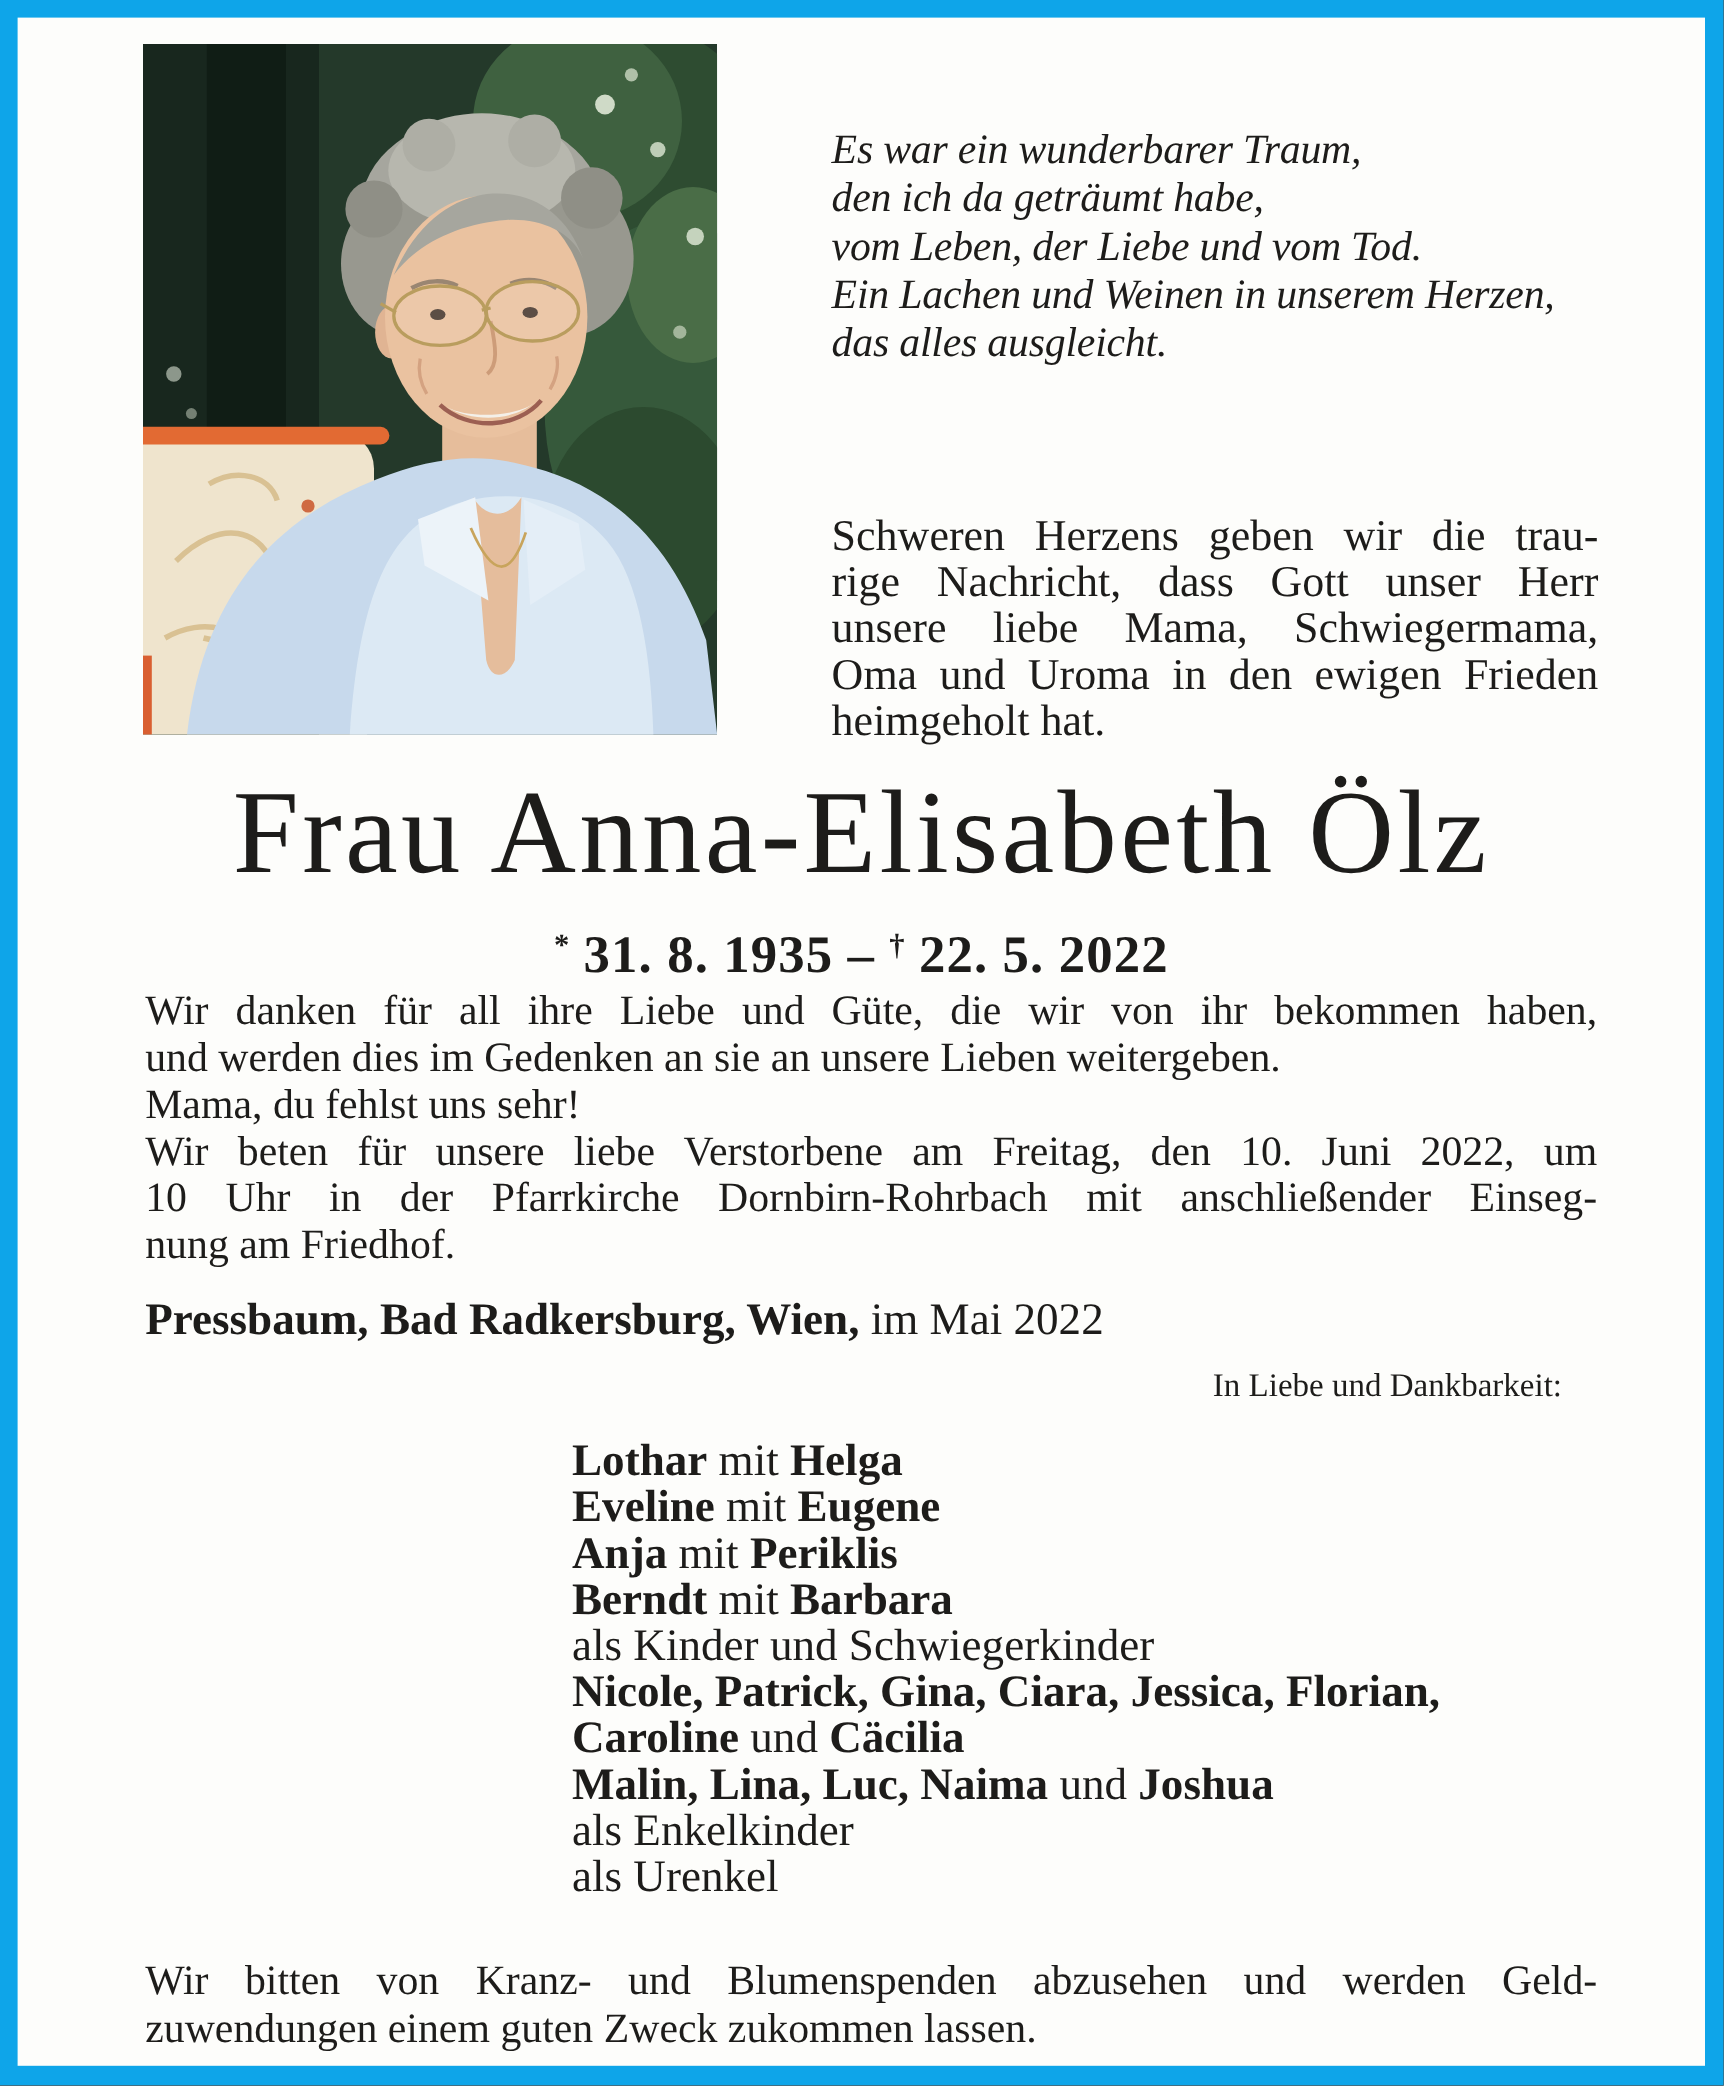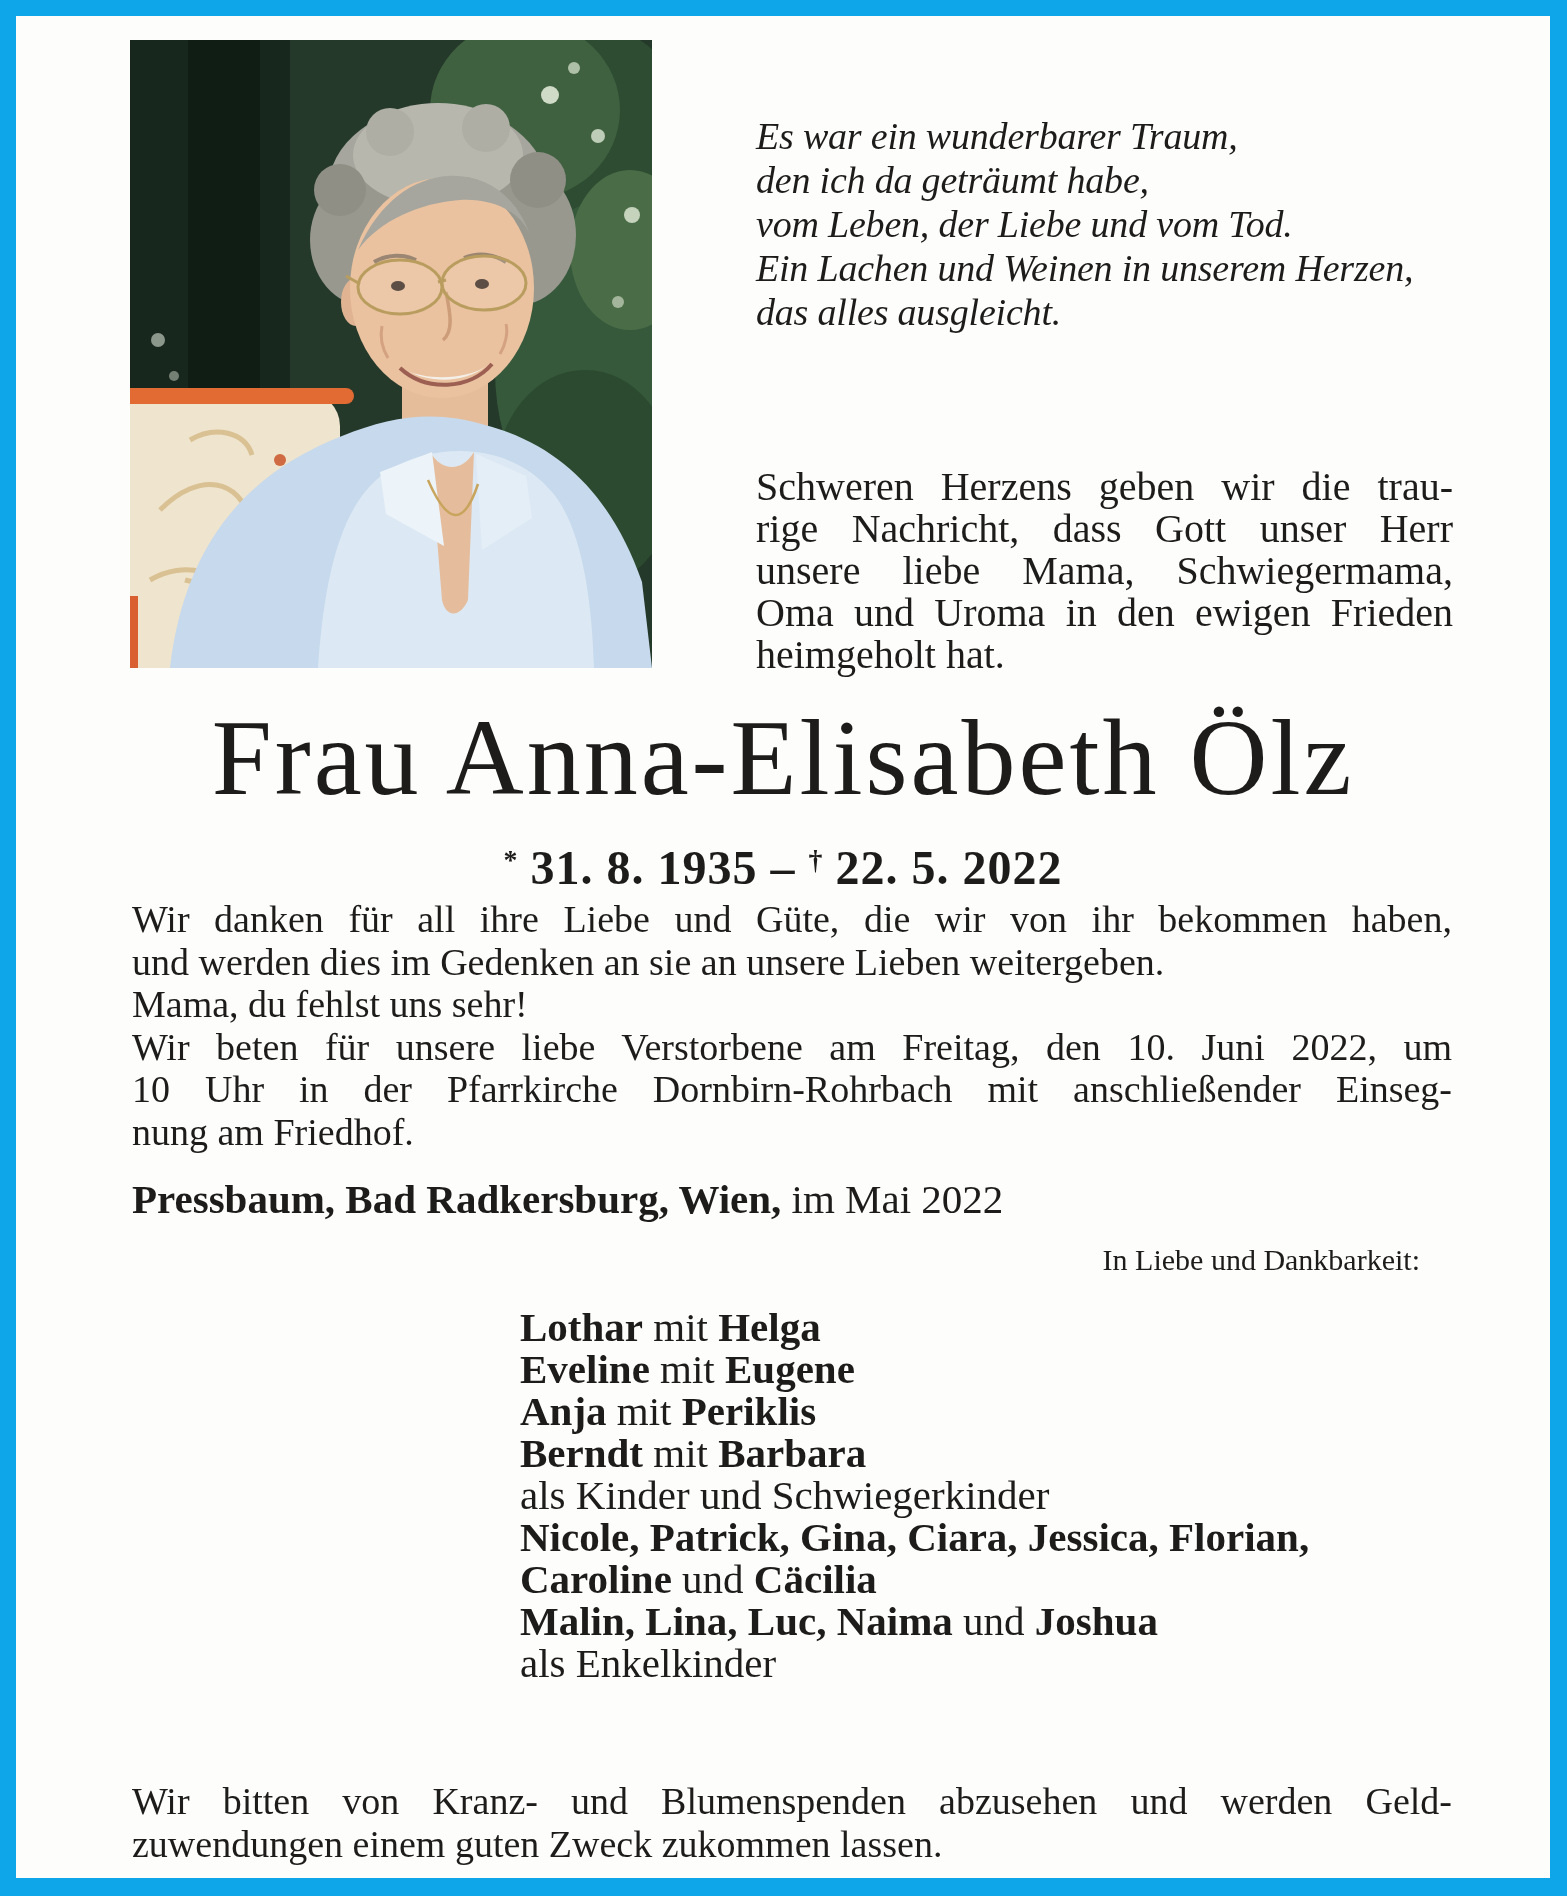--- a/index.html
+++ b/index.html
@@ -155,20 +155,21 @@
     <div class="abs signatures">
         <div class="ln"><span class="b">Lothar</span><span> mit </span><span class="b">Helga</span></div>
         <div class="ln"><span class="b">Eveline</span><span> mit </span><span class="b">Eugene</span></div>
         <div class="ln"><span class="b">Anja</span><span> mit </span><span class="b">Periklis</span></div>
         <div class="ln"><span class="b">Berndt</span><span> mit </span><span class="b">Barbara</span></div>
         <div class="ln"><span>als Kinder und Schwiegerkinder</span></div>
         <div class="ln"><span class="b">Nicole, Patrick, Gina, Ciara, Jessica, Florian,</span></div>
         <div class="ln"><span class="b">Caroline</span><span> und </span><span class="b">Cäcilia</span></div>
         <div class="ln"><span class="b">Malin, Lina, Luc, Naima</span><span> und </span><span class="b">Joshua</span></div>
         <div class="ln"><span>als Enkelkinder</span></div>
+        <div class="ln"><span>als Urenkel</span></div>
       </div>
 
     <div class="abs donation">
         <div class="ln just">Wir bitten von Kranz- und Blumenspenden abzusehen und werden Geld-</div>
         <div class="ln">zuwendungen einem guten Zweck zukommen lassen.</div>
       </div>
 
   </div>
 </div>
 

